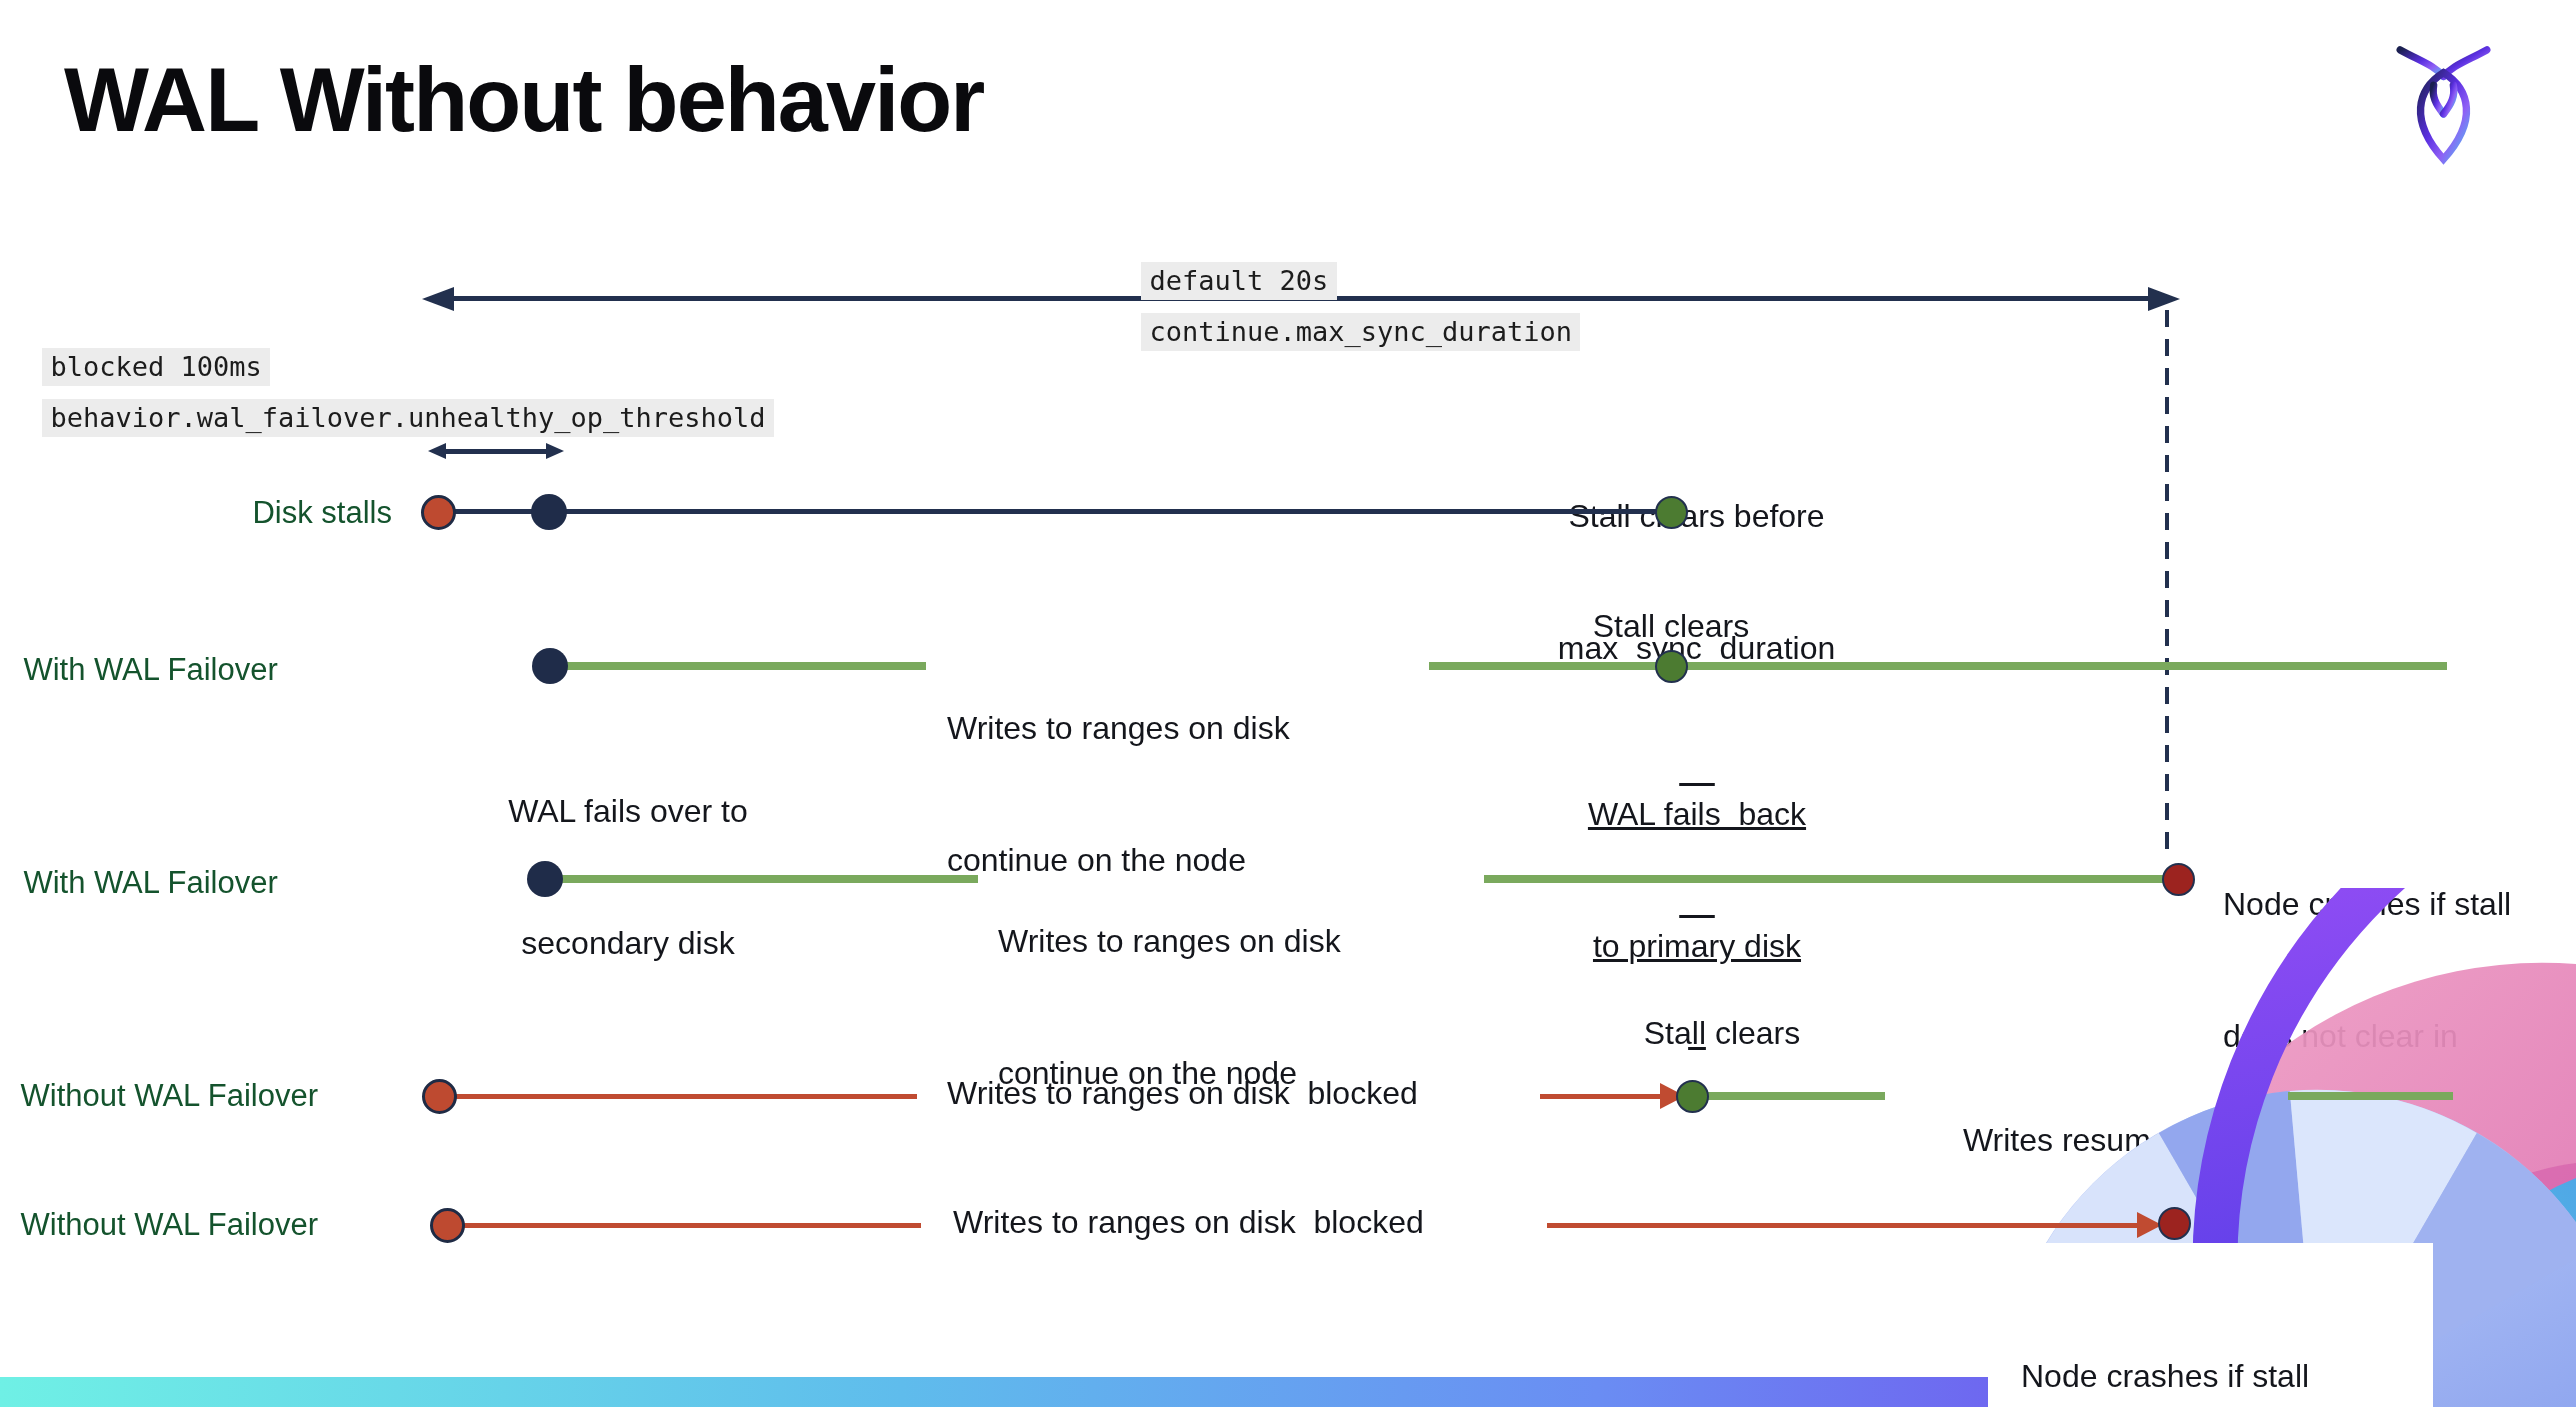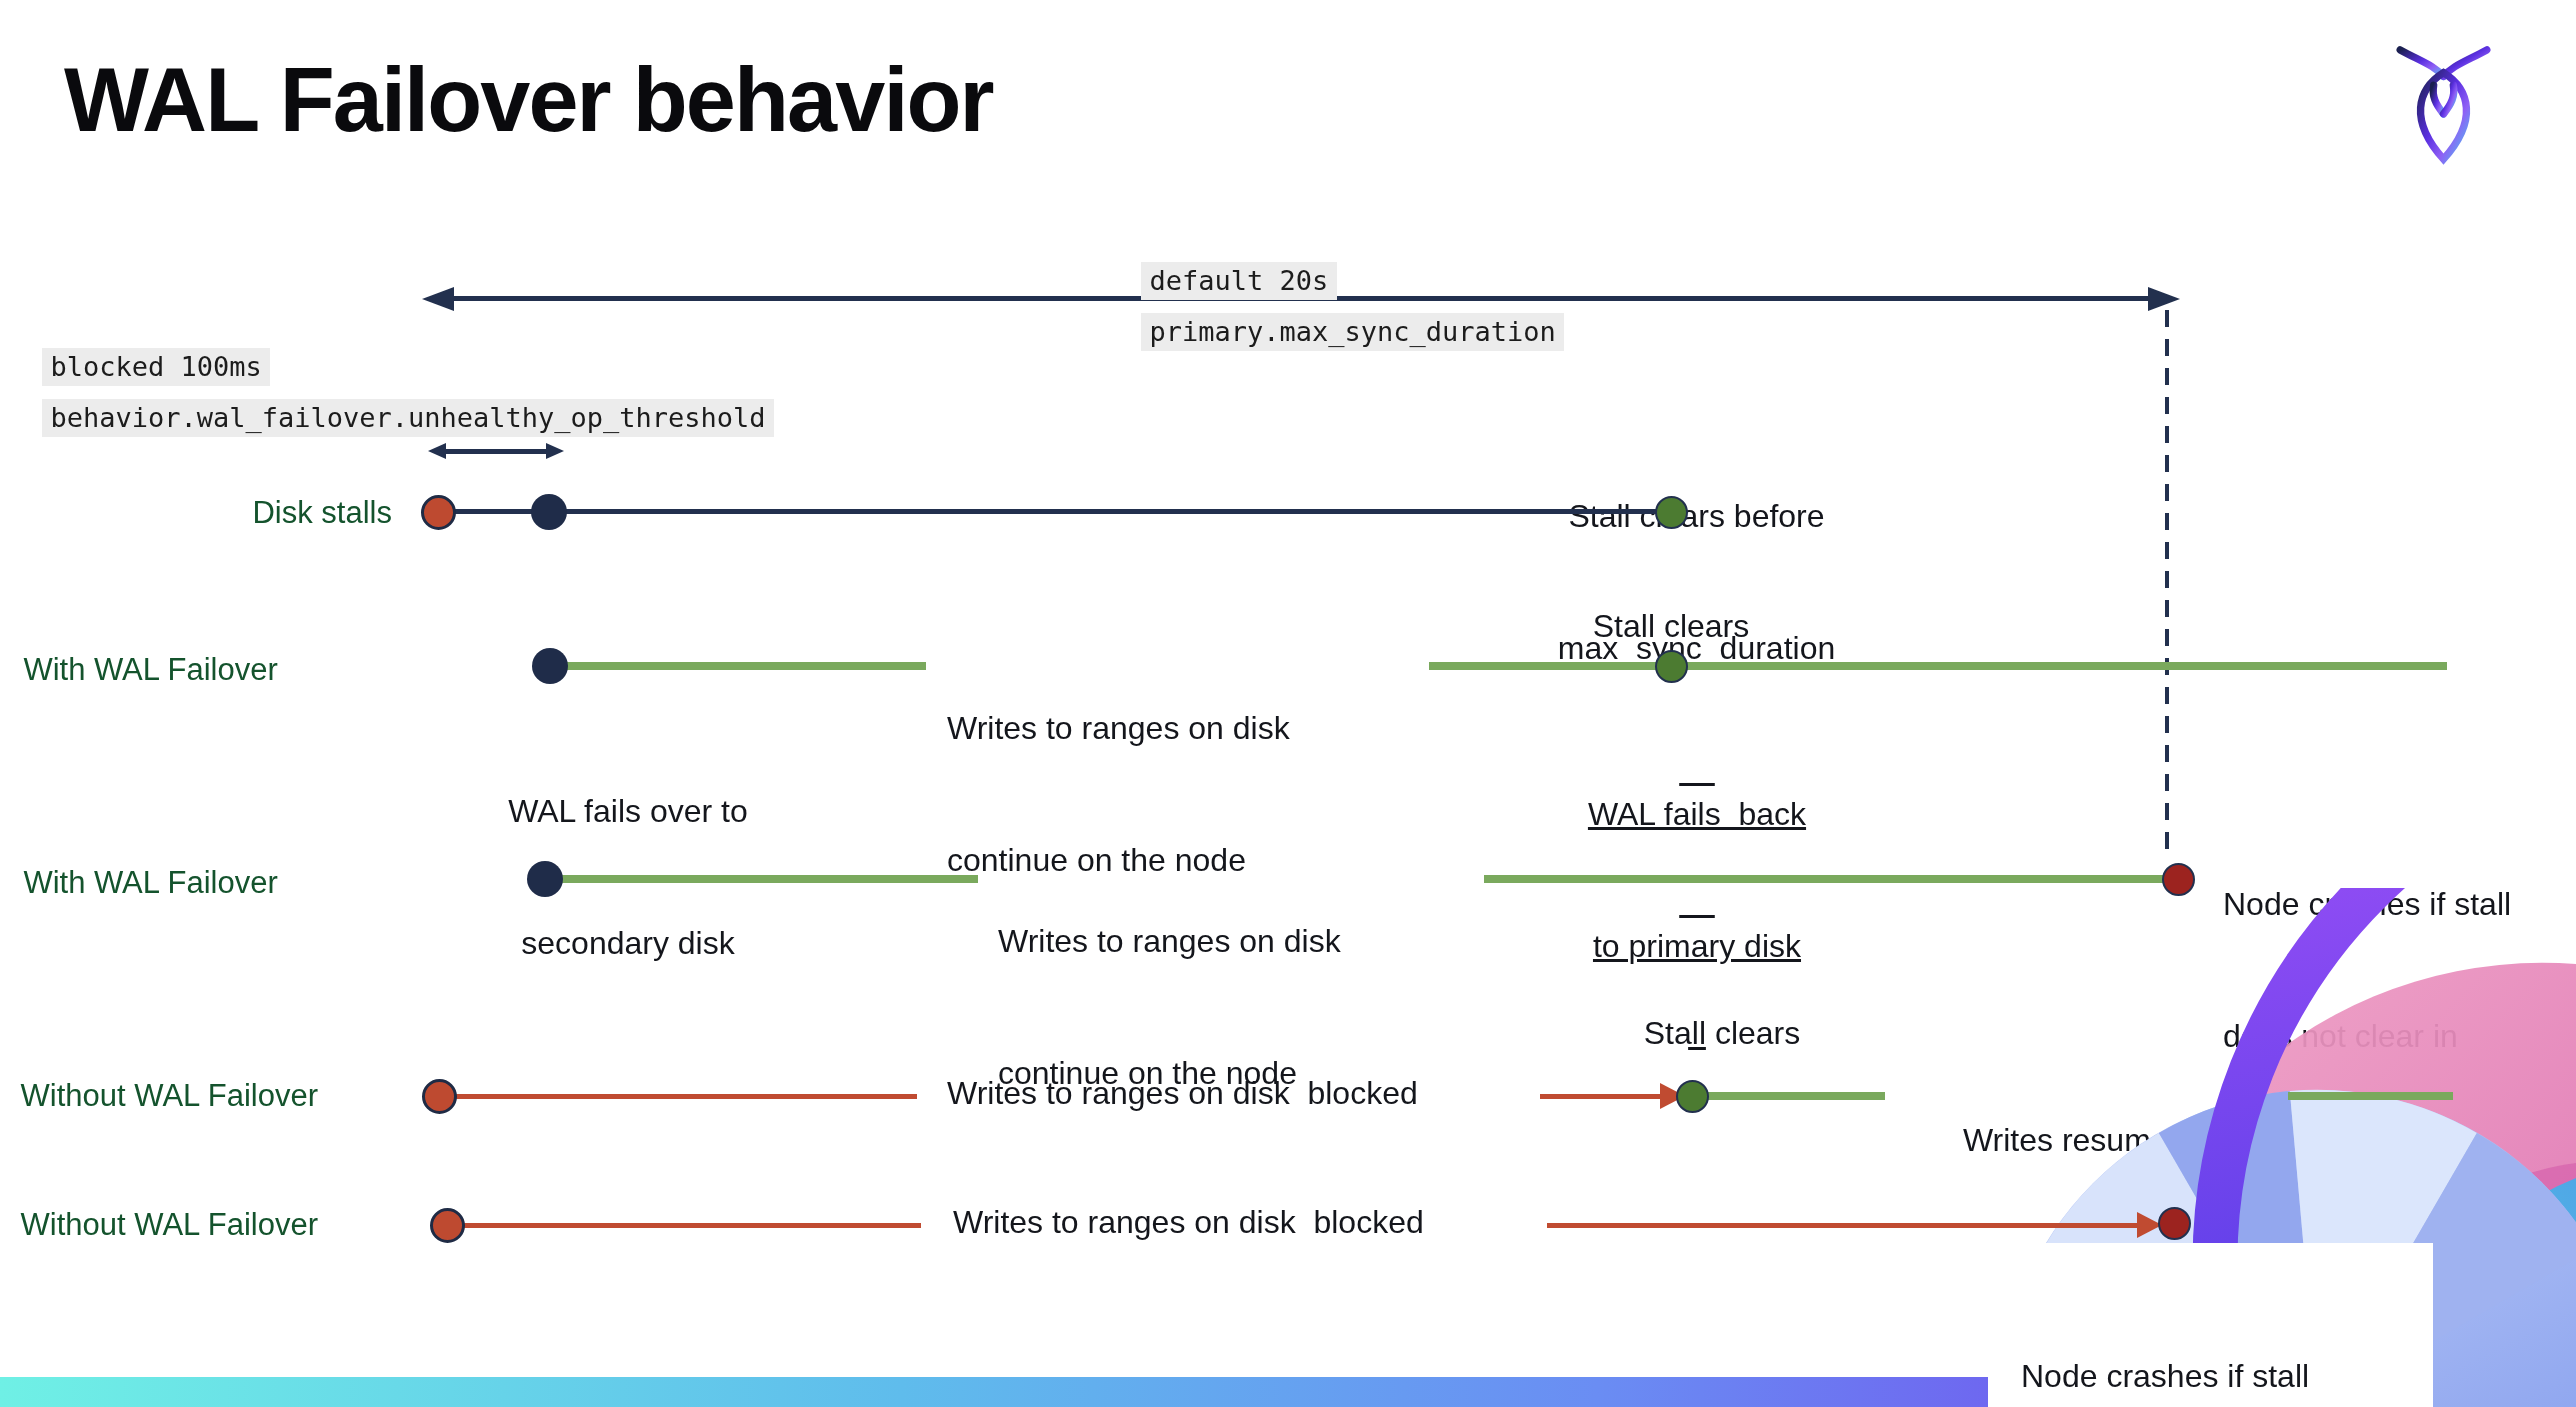--- a/index.html
+++ b/index.html
@@ -30,21 +30,21 @@
   .bar{position:absolute;left:0;top:1377px;width:2576px;height:31px;z-index:1;
       background:linear-gradient(90deg,#6FF0E5 0%,#5FBCEC 35%,#6A8DF3 62%,#6F5CEF 82%,#7A55EE 100%);}
   .art{position:absolute;left:1897px;top:888px;width:679px;height:520px;z-index:2;}
   .logo{position:absolute;left:2393px;top:43px;width:101px;height:123px;z-index:5;}
 </style>
 </head>
 <body>
 
 <div class="stage">
 
-  <div class="title">WAL Failover behavior</div>
+  <div class="title">WAL Without behavior</div>
   <svg class="logo" viewBox="0 0 100 125">
     <defs>
       <linearGradient id="gLogo" x1="0" y1="0" x2="1" y2="1">
         <stop offset="0" stop-color="#1b2050"></stop>
         <stop offset="0.45" stop-color="#5a2fe0"></stop>
         <stop offset="0.7" stop-color="#8f5ff5"></stop>
         <stop offset="1" stop-color="#49c4f2"></stop>
       </linearGradient>
     </defs>
     <g fill="none" stroke="url(#gLogo)" stroke-width="7.5" stroke-linecap="round">
@@ -56,21 +56,21 @@
       <path d="M50,72 C58,62 62,54 60,43"></path>
     </g>
   </svg>
 
   <div class="line navy" style="left:439px;top:296px;width:1731px;height:4.7px;"></div>
   <div class="ah" style="left:422px;top:287px;border-top:12px solid transparent;border-bottom:12px solid transparent;border-right:32px solid #22304E;"></div>
   <div class="ah" style="left:2148px;top:287px;border-top:12px solid transparent;border-bottom:12px solid transparent;border-left:32px solid #22304E;"></div>
 
   <div class="cfg" style="left:1141px;top:262px;">
     <span class="hl">default 20s</span>
-    <span class="hl">primary.max_sync_duration</span>
+    <span class="hl">continue.max_sync_duration</span>
   </div>
 
   <div class="cfg" style="left:42px;top:348px;">
     <span class="hl">blocked 100ms</span>
     <span class="hl">behavior.wal_failover.unhealthy_op_threshold</span>
   </div>
 
   <div class="line navy" style="left:441px;top:449px;width:108px;height:4.7px;"></div>
   <div class="ah" style="left:428px;top:443px;border-top:8.4px solid transparent;border-bottom:8.4px solid transparent;border-right:18.7px solid #22304E;"></div>
   <div class="ah" style="left:546px;top:443px;border-top:8.4px solid transparent;border-bottom:8.4px solid transparent;border-left:18.7px solid #22304E;"></div>

